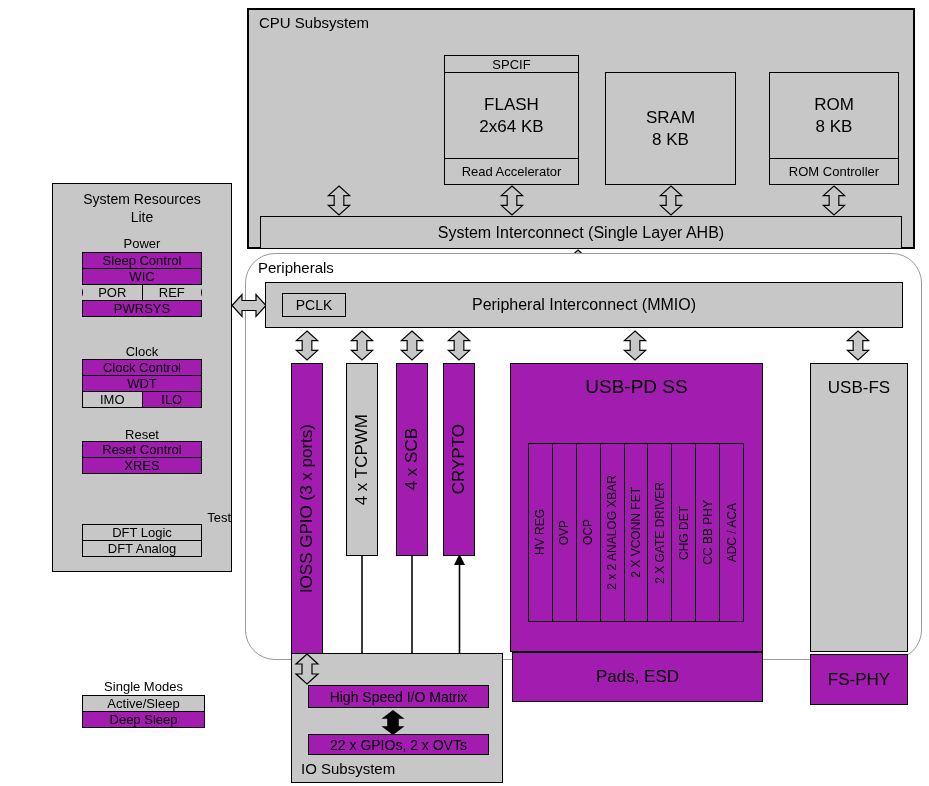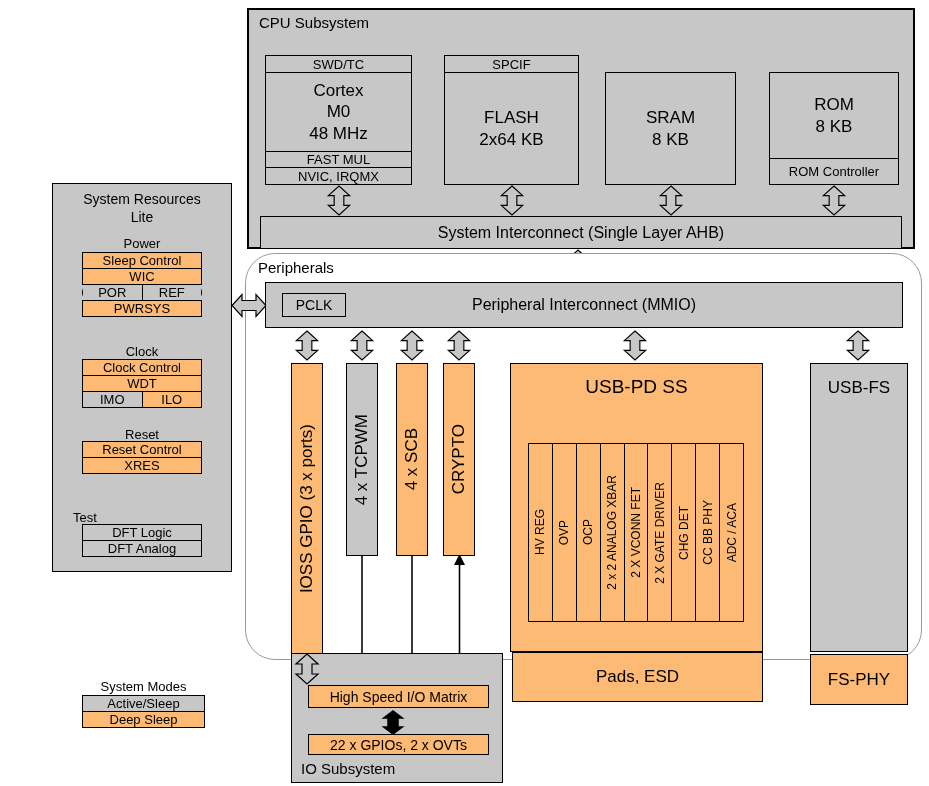--- a/index.html
+++ b/index.html
@@ -3,21 +3,21 @@
 <meta charset="utf-8">
 <style>
   html,body{margin:0;padding:0;background:#fff;}
   #root{
     position:relative;width:929px;height:786px;background:#fff;
     font-family:"Liberation Sans",sans-serif;color:#000;overflow:hidden;
   }
   .abs{position:absolute;box-sizing:border-box;}
   .box{position:absolute;box-sizing:border-box;border:2px solid #000;}
   .gray{background:#c7c7c7;}
-  .cyan{background:#fdba74;}
+  .cyan{background:#a21caf;}
   .white{background:#ffffff;}
   .cc{display:flex;align-items:center;justify-content:center;text-align:center;}
   .vtext{writing-mode:vertical-rl;transform:rotate(180deg);white-space:nowrap;}
   .lbl{position:absolute;white-space:nowrap;}
   .row{position:relative;box-sizing:border-box;border:1px solid #000;margin-top:-1px;
        height:17px;display:flex;align-items:center;justify-content:center;
        font-size:13px;line-height:1;}
   .cell{flex:1;height:100%;display:flex;align-items:center;justify-content:center;box-sizing:border-box;}
   .cell + .cell{border-left:1px solid #000;}
   .strip{box-sizing:border-box;display:flex;align-items:center;justify-content:center;font-size:13px;}
@@ -26,37 +26,28 @@
 </style>
 </head>
 <body>
 
 <div id="root">
 
 
   <div class="box gray" style="left:247px;top:8px;width:668px;height:241px;">
     <div class="lbl" style="left:10px;top:4px;font-size:15px;">CPU Subsystem</div>
 
-    <div class="box gray" style="left:16px;top:45px;width:147px;height:130px;border-width:1.5px;display:flex;flex-direction:column;">
-      <div class="strip" style="height:17px;border-bottom:1px solid #000;">SWD/TC</div>
-      <div class="cc" style="flex:1;flex-direction:column;font-size:17px;line-height:1.25;">
-        <div>Cortex</div>
-        <div>M0</div>
-        <div>48 MHz</div>
-      </div>
-      <div class="strip" style="height:16px;border-top:1px solid #000;">FAST MUL</div>
-      <div class="strip" style="height:17px;border-top:1px solid #000;">NVIC, IRQMX</div>
-    </div>
 
     <div class="box gray" style="left:195px;top:45px;width:135px;height:130px;border-width:1.5px;display:flex;flex-direction:column;">
       <div class="strip" style="height:17px;border-bottom:1px solid #000;">SPCIF</div>
       <div class="cc" style="flex:1;flex-direction:column;font-size:17px;line-height:1.25;">
         <div>FLASH</div>
         <div>2x64 KB</div>
       </div>
+      <div class="strip" style="height:26px;border-top:1px solid #000;">Read Accelerator</div>
     </div>
 
     <div class="box gray" style="left:356px;top:62px;width:131px;height:113px;border-width:1.5px;display:flex;flex-direction:column;">
       <div class="cc" style="flex:1;flex-direction:column;font-size:17px;line-height:1.25;">
         <div>SRAM</div>
         <div>8 KB</div>
       </div>
     </div>
 
     <div class="box gray" style="left:520px;top:62px;width:130px;height:113px;border-width:1.5px;display:flex;flex-direction:column;">
@@ -127,21 +118,21 @@
         <div class="cell cyan">ILO</div>
       </div>
     </div>
 
     <div class="lbl" style="left:0;top:243px;width:100%;text-align:center;font-size:13px;">Reset</div>
     <div class="abs" style="left:29px;top:258px;width:120px;">
       <div class="row cyan">Reset Control</div>
       <div class="row cyan">XRES</div>
     </div>
 
-    <div class="lbl" style="left:0;top:326px;width:100%;text-align:left;font-size:13px;padding-left:20px;">Test</div>
+    <div class="lbl" style="left:0;top:326px;width:100%;text-align:right;font-size:13px;">Test</div>
     <div class="abs" style="left:29px;top:341px;width:120px;">
       <div class="row gray">DFT Logic</div>
       <div class="row gray">DFT Analog</div>
     </div>
   </div>
 
   <div class="abs" style="left:231px;top:292px;">
     <svg width="36" height="27" viewBox="0 0 36 26">
         <polygon points="1,13 11,2 11,8 25,8 25,2 35,13 25,24 25,18 11,18 11,24" fill="#c7c7c7" stroke="#000" stroke-width="1.2"></polygon>
       </svg>
@@ -256,17 +247,17 @@
     <div class="abs cyan cc" style="left:16px;top:80px;width:181px;height:21px;border:1.5px solid #000;font-size:14px;">22 x GPIOs, 2 x OVTs</div>
     <div class="lbl" style="left:9px;bottom:5px;font-size:15px;">IO Subsystem</div>
   </div>
 
   <div class="abs" style="left:294px;top:653px;">
     <svg width="26" height="32" viewBox="0 0 26 32">
         <polygon points="13,1 24,11 18,11 18,21 24,21 13,31 2,21 8,21 8,11 2,11" fill="#c7c7c7" stroke="#000" stroke-width="1.2"></polygon>
       </svg>
     </div>
 
-  <div class="lbl" style="left:82px;top:679px;width:123px;text-align:center;font-size:13px;">System Modes</div>
+  <div class="lbl" style="left:82px;top:679px;width:123px;text-align:center;font-size:13px;">Single Modes</div>
   <div class="abs gray cc" style="left:82px;top:695px;width:123px;height:17px;border:1px solid #000;font-size:13px;">Active/Sleep</div>
   <div class="abs cyan cc" style="left:82px;top:711px;width:123px;height:17px;border:1px solid #000;font-size:13px;">Deep Sleep</div>
 
 </div>
 
 </body></html>

